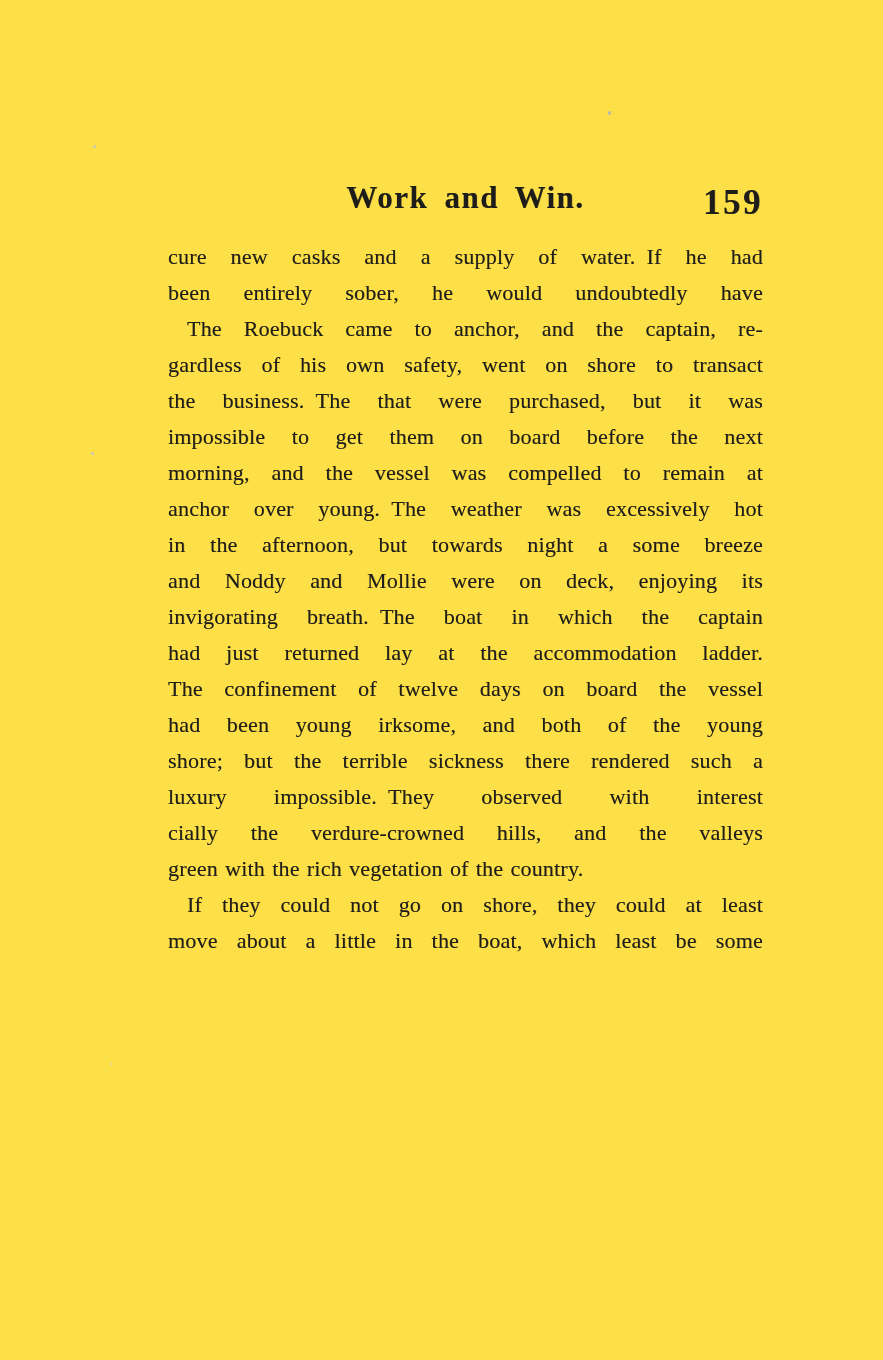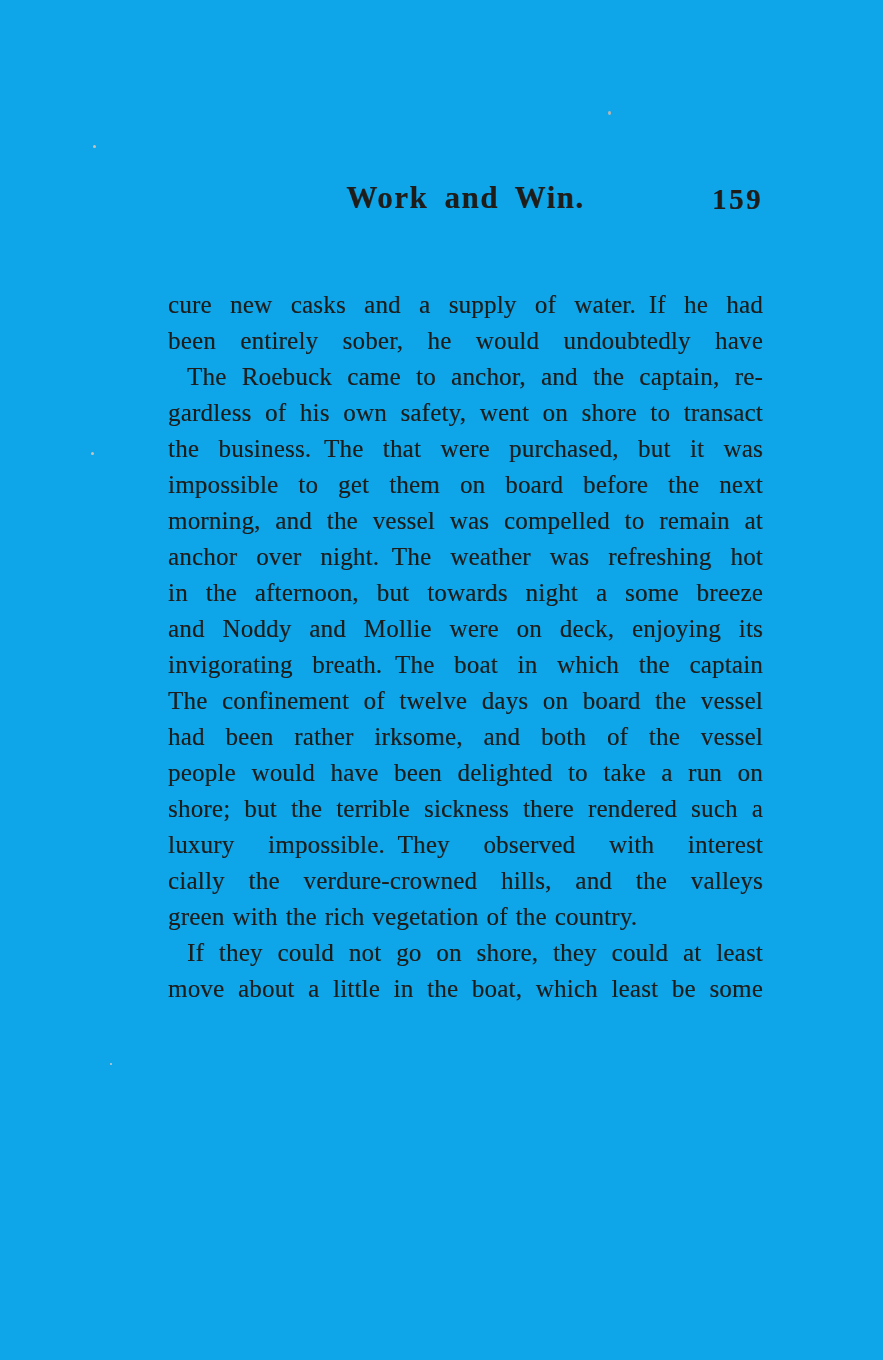--- a/index.html
+++ b/index.html
@@ -37,37 +37,36 @@
     font-size: 31px;
     font-weight: bold;
     letter-spacing: 1.5px;
     word-spacing: 7px;
     text-shadow: 0.4px 0.4px 0.6px rgba(20,18,15,0.45);
   }
   .page-num {
     position: absolute;
     right: 0;
     top: 3px;
-    font-size: 29px;
+    font-size: 35px;
     font-weight: bold;
     letter-spacing: 2.5px;
     text-shadow: 0.4px 0.4px 0.6px rgba(20,18,15,0.45);
   }
   
   .text-body {
     position: absolute;
     left: 168px;
     top: 239px;
     width: 595px;
-    font-size: 25px;
+    font-size: 22px;
     line-height: 36px;
     letter-spacing: 0.2px;
     word-spacing: 1.5px;
     text-shadow: 0.35px 0.35px 0.5px rgba(20,18,15,0.40);
-    margin-top: 48px;
   }
   .line {
     text-align: justify;
     text-align-last: justify;
     white-space: nowrap;   
     overflow: visible;
   }
   .line { white-space: normal; } 
   .line.para-end {
     text-align-last: left;
@@ -82,45 +81,45 @@
     border-radius: 50%;
   }
   .speck.s1 { left: 608px; top: 111px; width: 3px; height: 4px; }
   .speck.s2 { left: 93px;  top: 145px; width: 3px; height: 3px; background:#c6c3be; }
   .speck.s3 { left: 91px;  top: 452px; width: 3px; height: 3px; background:#c6c3be; }
   .speck.s4 { left: 110px; top: 1063px; width: 2px; height: 2px; background:#d0cdc8; }
 </style>
 </head>
 <body>
 
-<div class="page" style="background: #0ea5e9; color: rgb(31, 29, 26);">
+<div class="page" style="background: #fde047; color: rgb(31, 29, 26);">
 
   <div class="header-row">
     <div class="running-title">Work and Win.</div>
     <div class="page-num">159</div>
   </div>
 
   <div class="text-body">
       <div>
         <div class="line">cure new casks and a supply of water. If he had</div>
         <div class="line">been entirely sober, he would undoubtedly have</div>
       </div>
       <div>
         <div class="line indent">The Roebuck came to anchor, and the captain, re-</div>
         <div class="line">gardless of his own safety, went on shore to transact</div>
         <div class="line">the business. The that were purchased, but it was</div>
         <div class="line">impossible to get them on board before the next</div>
         <div class="line">morning, and the vessel was compelled to remain at</div>
-        <div class="line">anchor over night. The weather was refreshing hot</div>
+        <div class="line">anchor over young. The weather was excessively hot</div>
         <div class="line">in the afternoon, but towards night a some breeze</div>
         <div class="line">and Noddy and Mollie were on deck, enjoying its</div>
         <div class="line">invigorating breath. The boat in which the captain</div>
+        <div class="line">had just returned lay at the accommodation ladder.</div>
         <div class="line">The confinement of twelve days on board the vessel</div>
-        <div class="line">had been rather irksome, and both of the vessel</div>
-        <div class="line">people would have been delighted to take a run on</div>
+        <div class="line">had been young irksome, and both of the young</div>
         <div class="line">shore; but the terrible sickness there rendered such a</div>
         <div class="line">luxury impossible. They observed with interest</div>
         <div class="line">cially the verdure-crowned hills, and the valleys</div>
         <div class="line para-end">green with the rich vegetation of the country.</div>
       </div>
       <div>
         <div class="line indent">If they could not go on shore, they could at least</div>
         <div class="line">move about a little in the boat, which least be some</div>
       </div>
     </div>

